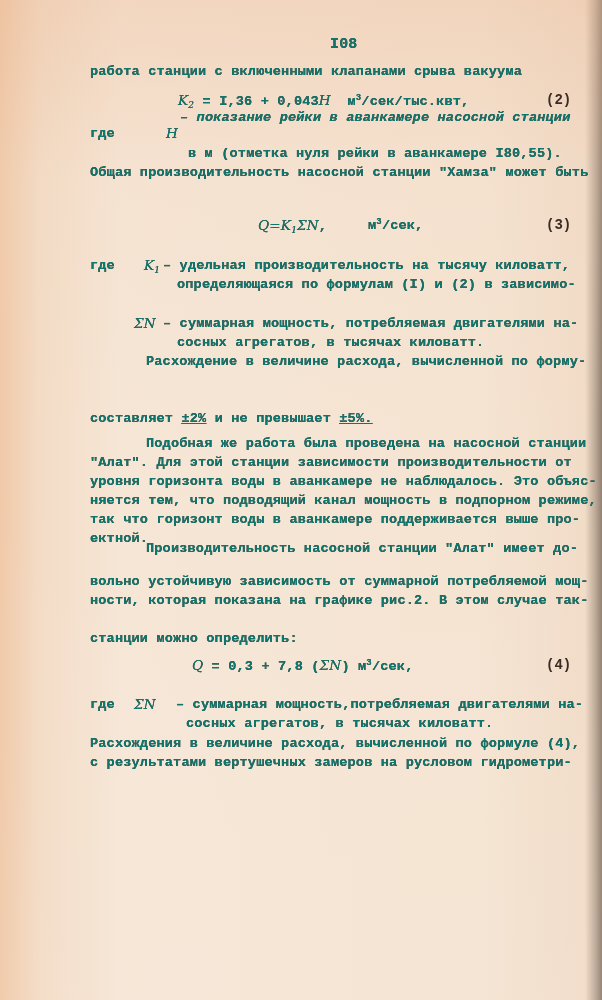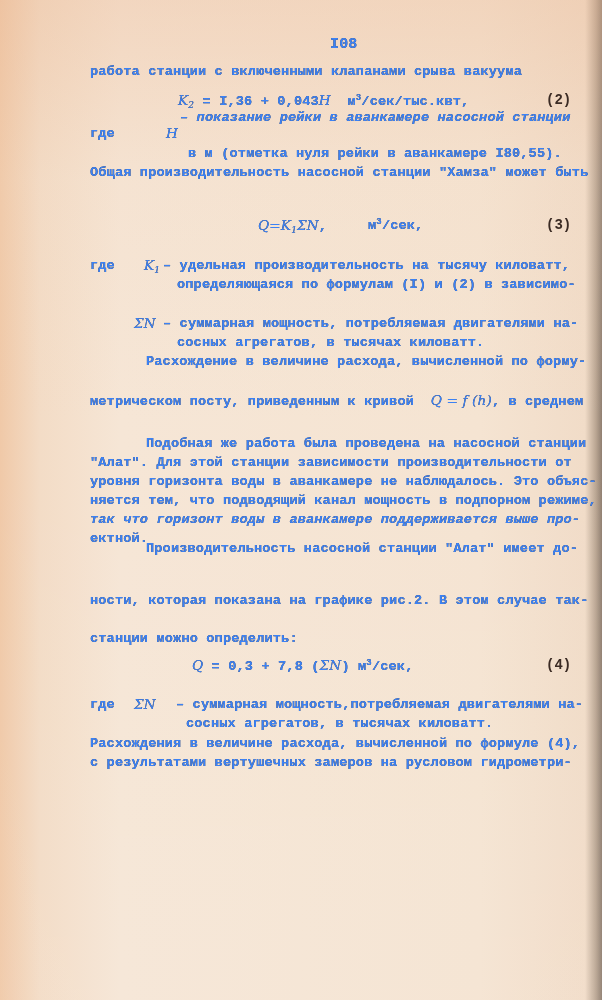--- a/index.html
+++ b/index.html
@@ -12,21 +12,21 @@
   }
   .page-shade {
     position: absolute; inset: 0;
     background: linear-gradient(180deg, rgba(235,185,150,0.35) 0px, rgba(240,210,185,0.15) 180px, rgba(255,255,255,0) 420px, rgba(255,255,255,0.05) 1000px);
     pointer-events: none;
   }
   .page { position: absolute; left: 0; top: 0; width: 602px; height: 1000px; }
   .line {
     position: absolute; white-space: pre;
     font-size: 13.6px; letter-spacing: 0.15px;
-    font-weight: bold; color: #3b82f6;
+    font-weight: bold; color: #0f766e;
     text-shadow: 0 0 0.4px #3b2b24;
   }
   .pagenum { left: 330px; top: 36px; font-size: 15px; }
   .eqnum { position: absolute; font-size: 14px; font-weight: bold; color: #3b2b24; }
   .math { font-family: "DejaVu Serif", serif; font-style: italic; font-weight: normal; }
   sup { font-size: 9px; vertical-align: 5px; }
   sub { font-size: 9px; vertical-align: -3px; }
   .ul { text-decoration: underline; text-decoration-thickness: 1px; }
 </style>
 </head>
@@ -55,30 +55,31 @@
 
   <div class="line" style="left:90px;top:258px;">где</div>
   <div class="line" style="left:144px;top:257px;"><span class="math">K</span><sub class="math">1</sub></div>
   <div class="line" style="left:163px;top:258px;">– удельная производительность на тысячу киловатт,</div>
   <div class="line" style="left:177px;top:277px;">определяющаяся по формулам (I) и (2) в зависимо-</div>
   <div class="line" style="left:134px;top:315px;"><span class="math">ΣN</span></div>
   <div class="line" style="left:163px;top:316px;">– суммарная мощность, потребляемая двигателями на-</div>
   <div class="line" style="left:177px;top:335px;">сосных агрегатов, в тысячах киловатт.</div>
 
   <div class="line" style="left:146px;top:354px;">Расхождение в величине расхода, вычисленной по форму-</div>
-  <div class="line" style="left:90px;top:392px;"><span>метрическом посту, приведенным к кривой</span>  <span class="math">Q = f (h)</span><span>, в среднем</span></div>
+  <div class="line" style="left:90px;top:411px;"><span>составляет</span> <span class="ul">±2%</span> <span>и не превышает</span> <span class="ul">±5%.</span></div>
 
   <div class="line" style="left:146px;top:436px;">Подобная же работа была проведена на насосной станции</div>
   <div class="line" style="left:90px;top:455px;">"Алат". Для этой станции зависимости производительности от</div>
   <div class="line" style="left:90px;top:474px;">уровня горизонта воды в аванкамере не наблюдалось. Это объяс-</div>
   <div class="line" style="left:90px;top:493px;">няется тем, что подводящий канал мощность в подпорном режиме,</div>
-  <div class="line" style="left:90px;top:512px;font-style:italic;">так что горизонт воды в аванкамере поддерживается выше про-</div>
+  <div class="line" style="left:90px;top:512px;">так что горизонт воды в аванкамере поддерживается выше про-</div>
   <div class="line" style="left:90px;top:531px;">ектной.</div>
 
   <div class="line" style="left:146px;top:541px;">Производительность насосной станции "Алат" имеет до-</div>
+  <div class="line" style="left:90px;top:574px;">вольно устойчивую зависимость от суммарной потребляемой мощ-</div>
   <div class="line" style="left:90px;top:593px;">ности, которая показана на графике рис.2. В этом случае так-</div>
   <div class="line" style="left:90px;top:631px;">станции можно определить:</div>
 
   <div class="line" style="left:192px;top:657px;"><span class="math">Q</span><span> = 0,3 + 7,8 (</span><span class="math">ΣN</span><span>)</span><span> м</span><sup>3</sup><span>/сек,</span></div>
   <div class="eqnum" style="left:546px;top:657px;">(4)</div>
 
   <div class="line" style="left:90px;top:697px;">где</div>
   <div class="line" style="left:134px;top:696px;"><span class="math">ΣN</span></div>
   <div class="line" style="left:176px;top:697px;">– суммарная мощность,потребляемая двигателями на-</div>
   <div class="line" style="left:186px;top:716px;">сосных агрегатов, в тысячах киловатт.</div>

